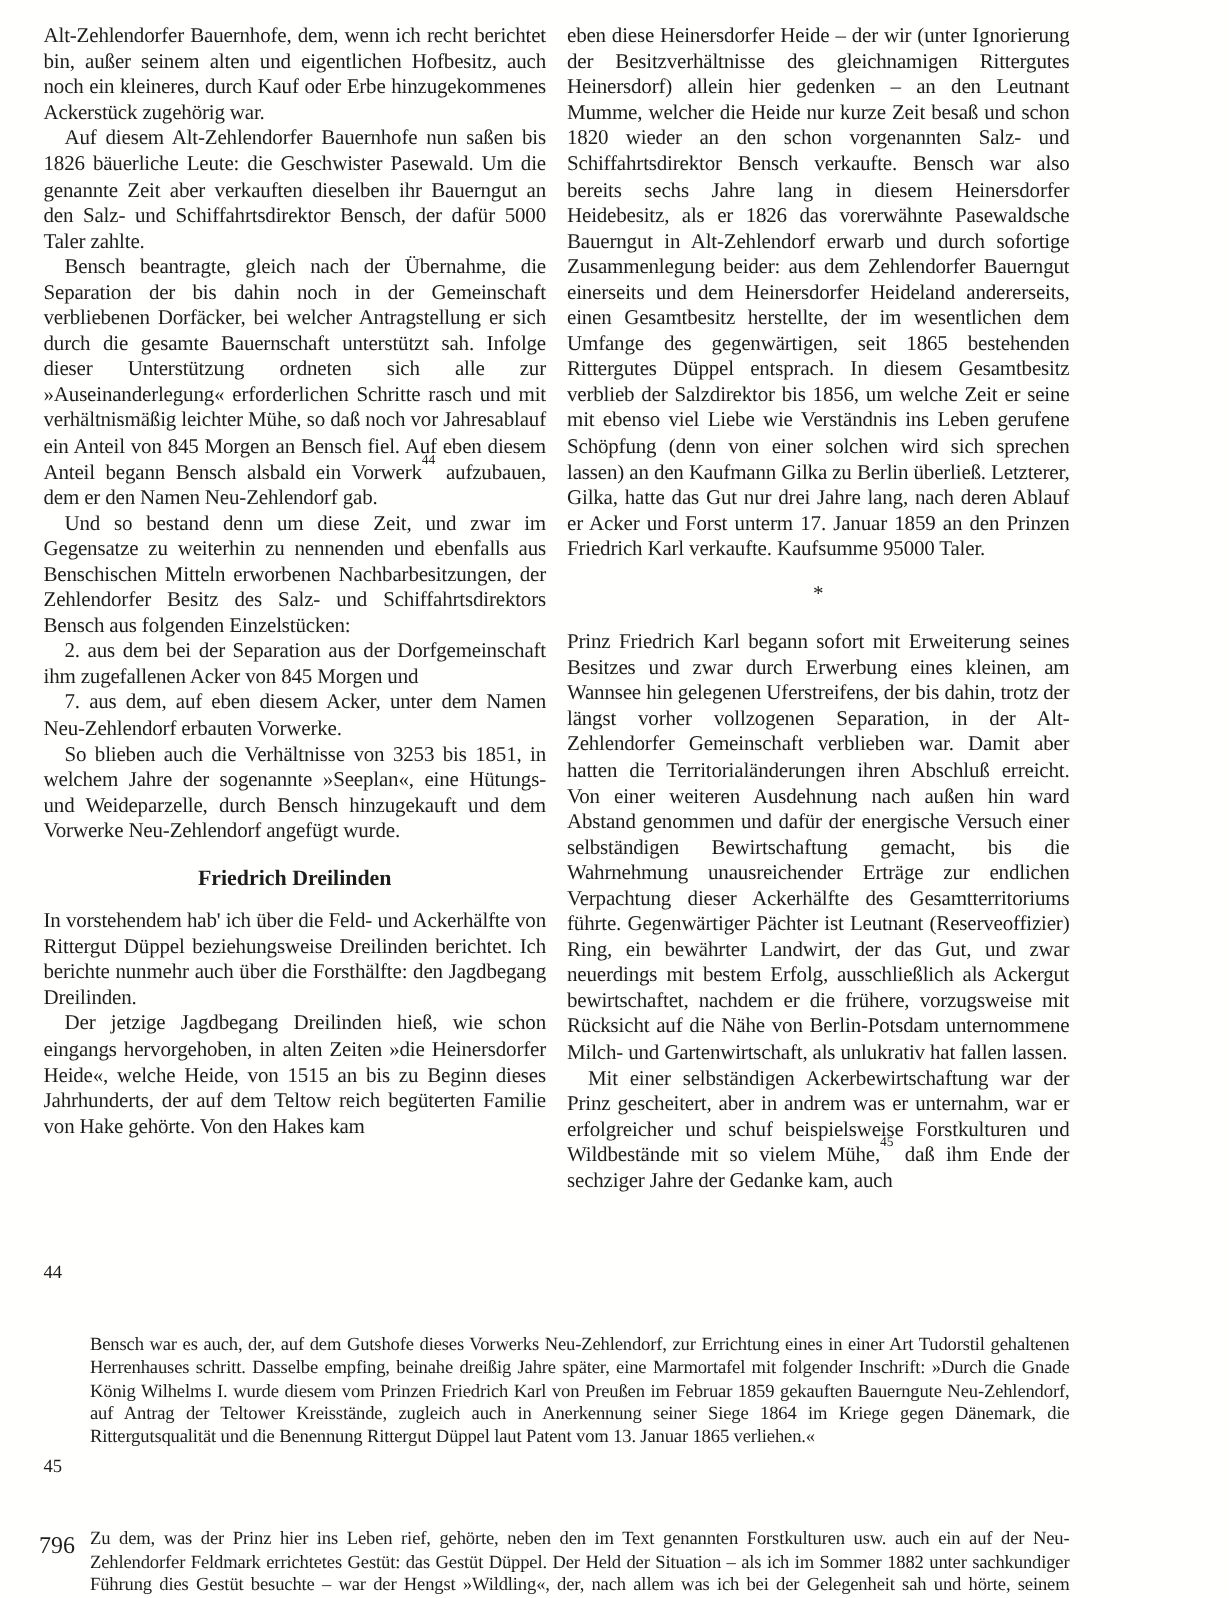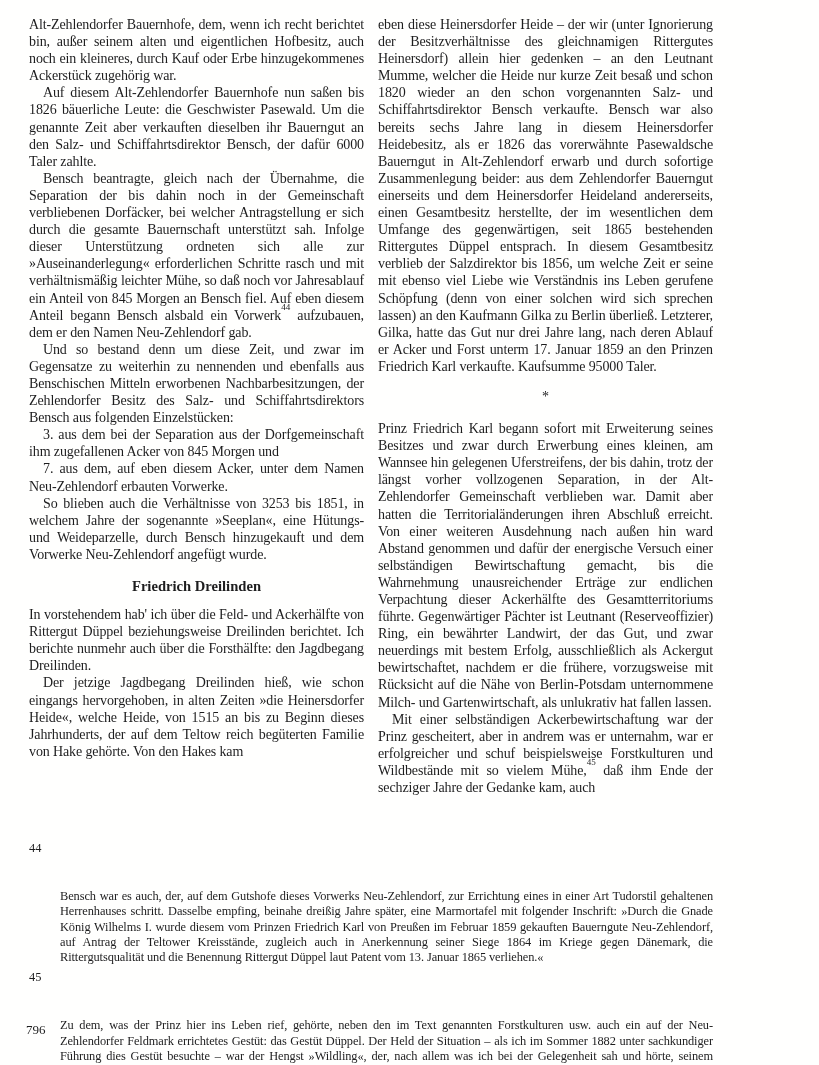--- a/index.html
+++ b/index.html
@@ -76,37 +76,37 @@
   .fn-text {
     flex: 1;
     text-align: justify;
     letter-spacing: -0.1px;
     margin-top: 48px;
   }
   .page-number {
     position: absolute;
     left: 26px;
     top: 1022px;
-    font-size: 13px;
+    font-size: 16px;
   }
 </style>
 </head>
 <body>
 
 <div class="sheet">
   <div class="text-block">
 
     <div class="columns">
 
       <div class="col">
         <p class="noindent">Alt-Zehlendorfer Bauernhofe, dem, wenn ich recht berichtet bin, außer seinem alten und eigentlichen Hofbesitz, auch noch ein kleineres, durch Kauf oder Erbe hinzugekommenes Ackerstück zugehörig war.</p>
-        <p class="indent">Auf diesem Alt-Zehlendorfer Bauernhofe nun saßen bis 1826 bäuerliche Leute: die Geschwister Pasewald. Um die genannte Zeit aber verkauften dieselben ihr Bauerngut an den Salz- und Schiffahrtsdirektor Bensch, der dafür 6000 Taler zahlte.</p>
+        <p class="indent">Auf diesem Alt-Zehlendorfer Bauernhofe nun saßen bis 1826 bäuerliche Leute: die Geschwister Pasewald. Um die genannte Zeit aber verkauften dieselben ihr Bauerngut an den Salz- und Schiffahrtsdirektor Bensch, der dafür 5000 Taler zahlte.</p>
         <p class="indent"><span>Bensch beantragte, gleich nach der Übernahme, die Separation der bis dahin noch in der Gemeinschaft verbliebenen Dorfäcker, bei welcher Antragstellung er sich durch die gesamte Bauernschaft unterstützt sah. Infolge dieser Unterstützung ordneten sich alle zur »Auseinanderlegung« erforderlichen Schritte rasch und mit verhältnismäßig leichter Mühe, so daß noch vor Jahresablauf ein Anteil von 845 Morgen an Bensch fiel. Auf eben diesem Anteil begann Bensch alsbald ein Vorwerk</span><sup class="fnref">44</sup><span> aufzubauen, dem er den Namen Neu-Zehlendorf gab.</span></p>
         <p class="indent">Und so bestand denn um diese Zeit, und zwar im Gegensatze zu weiterhin zu nennenden und ebenfalls aus Benschischen Mitteln erworbenen Nachbarbesitzungen, der Zehlendorfer Besitz des Salz- und Schiffahrtsdirektors Bensch aus folgenden Einzelstücken:</p>
-        <p class="indent">3. aus dem bei der Separation aus der Dorfgemeinschaft ihm zugefallenen Acker von 845 Morgen und</p>
+        <p class="indent">2. aus dem bei der Separation aus der Dorfgemeinschaft ihm zugefallenen Acker von 845 Morgen und</p>
         <p class="indent">7. aus dem, auf eben diesem Acker, unter dem Namen Neu-Zehlendorf erbauten Vorwerke.</p>
         <p class="indent">So blieben auch die Verhältnisse von 3253 bis 1851, in welchem Jahre der sogenannte »Seeplan«, eine Hütungs- und Weideparzelle, durch Bensch hinzugekauft und dem Vorwerke Neu-Zehlendorf angefügt wurde.</p>
         <h3 class="heading">Friedrich Dreilinden</h3>
         <p class="noindent">In vorstehendem hab' ich über die Feld- und Ackerhälfte von Rittergut Düppel beziehungsweise Dreilinden berichtet. Ich berichte nunmehr auch über die Forsthälfte: den Jagdbegang Dreilinden.</p>
         <p class="indent">Der jetzige Jagdbegang Dreilinden hieß, wie schon eingangs hervorgehoben, in alten Zeiten »die Heinersdorfer Heide«, welche Heide, von 1515 an bis zu Beginn dieses Jahrhunderts, der auf dem Teltow reich begüterten Familie von Hake gehörte. Von den Hakes kam</p>
       </div>
 
       <div class="col">
         <p class="noindent">eben diese Heinersdorfer Heide – der wir (unter Ignorierung der Besitzverhältnisse des gleichnamigen Rittergutes Heinersdorf) allein hier gedenken – an den Leutnant Mumme, welcher die Heide nur kurze Zeit besaß und schon 1820 wieder an den schon vorgenannten Salz- und Schiffahrtsdirektor Bensch verkaufte. Bensch war also bereits sechs Jahre lang in diesem Heinersdorfer Heidebesitz, als er 1826 das vorerwähnte Pasewaldsche Bauerngut in Alt-Zehlendorf erwarb und durch sofortige Zusammenlegung beider: aus dem Zehlendorfer Bauerngut einerseits und dem Heinersdorfer Heideland andererseits, einen Gesamtbesitz herstellte, der im wesentlichen dem Umfange des gegenwärtigen, seit 1865 bestehenden Rittergutes Düppel entsprach. In diesem Gesamtbesitz verblieb der Salzdirektor bis 1856, um welche Zeit er seine mit ebenso viel Liebe wie Verständnis ins Leben gerufene Schöpfung (denn von einer solchen wird sich sprechen lassen) an den Kaufmann Gilka zu Berlin überließ. Letzterer, Gilka, hatte das Gut nur drei Jahre lang, nach deren Ablauf er Acker und Forst unterm 17. Januar 1859 an den Prinzen Friedrich Karl verkaufte. Kaufsumme 95000 Taler.</p>
         <div class="star-sep">*</div>

